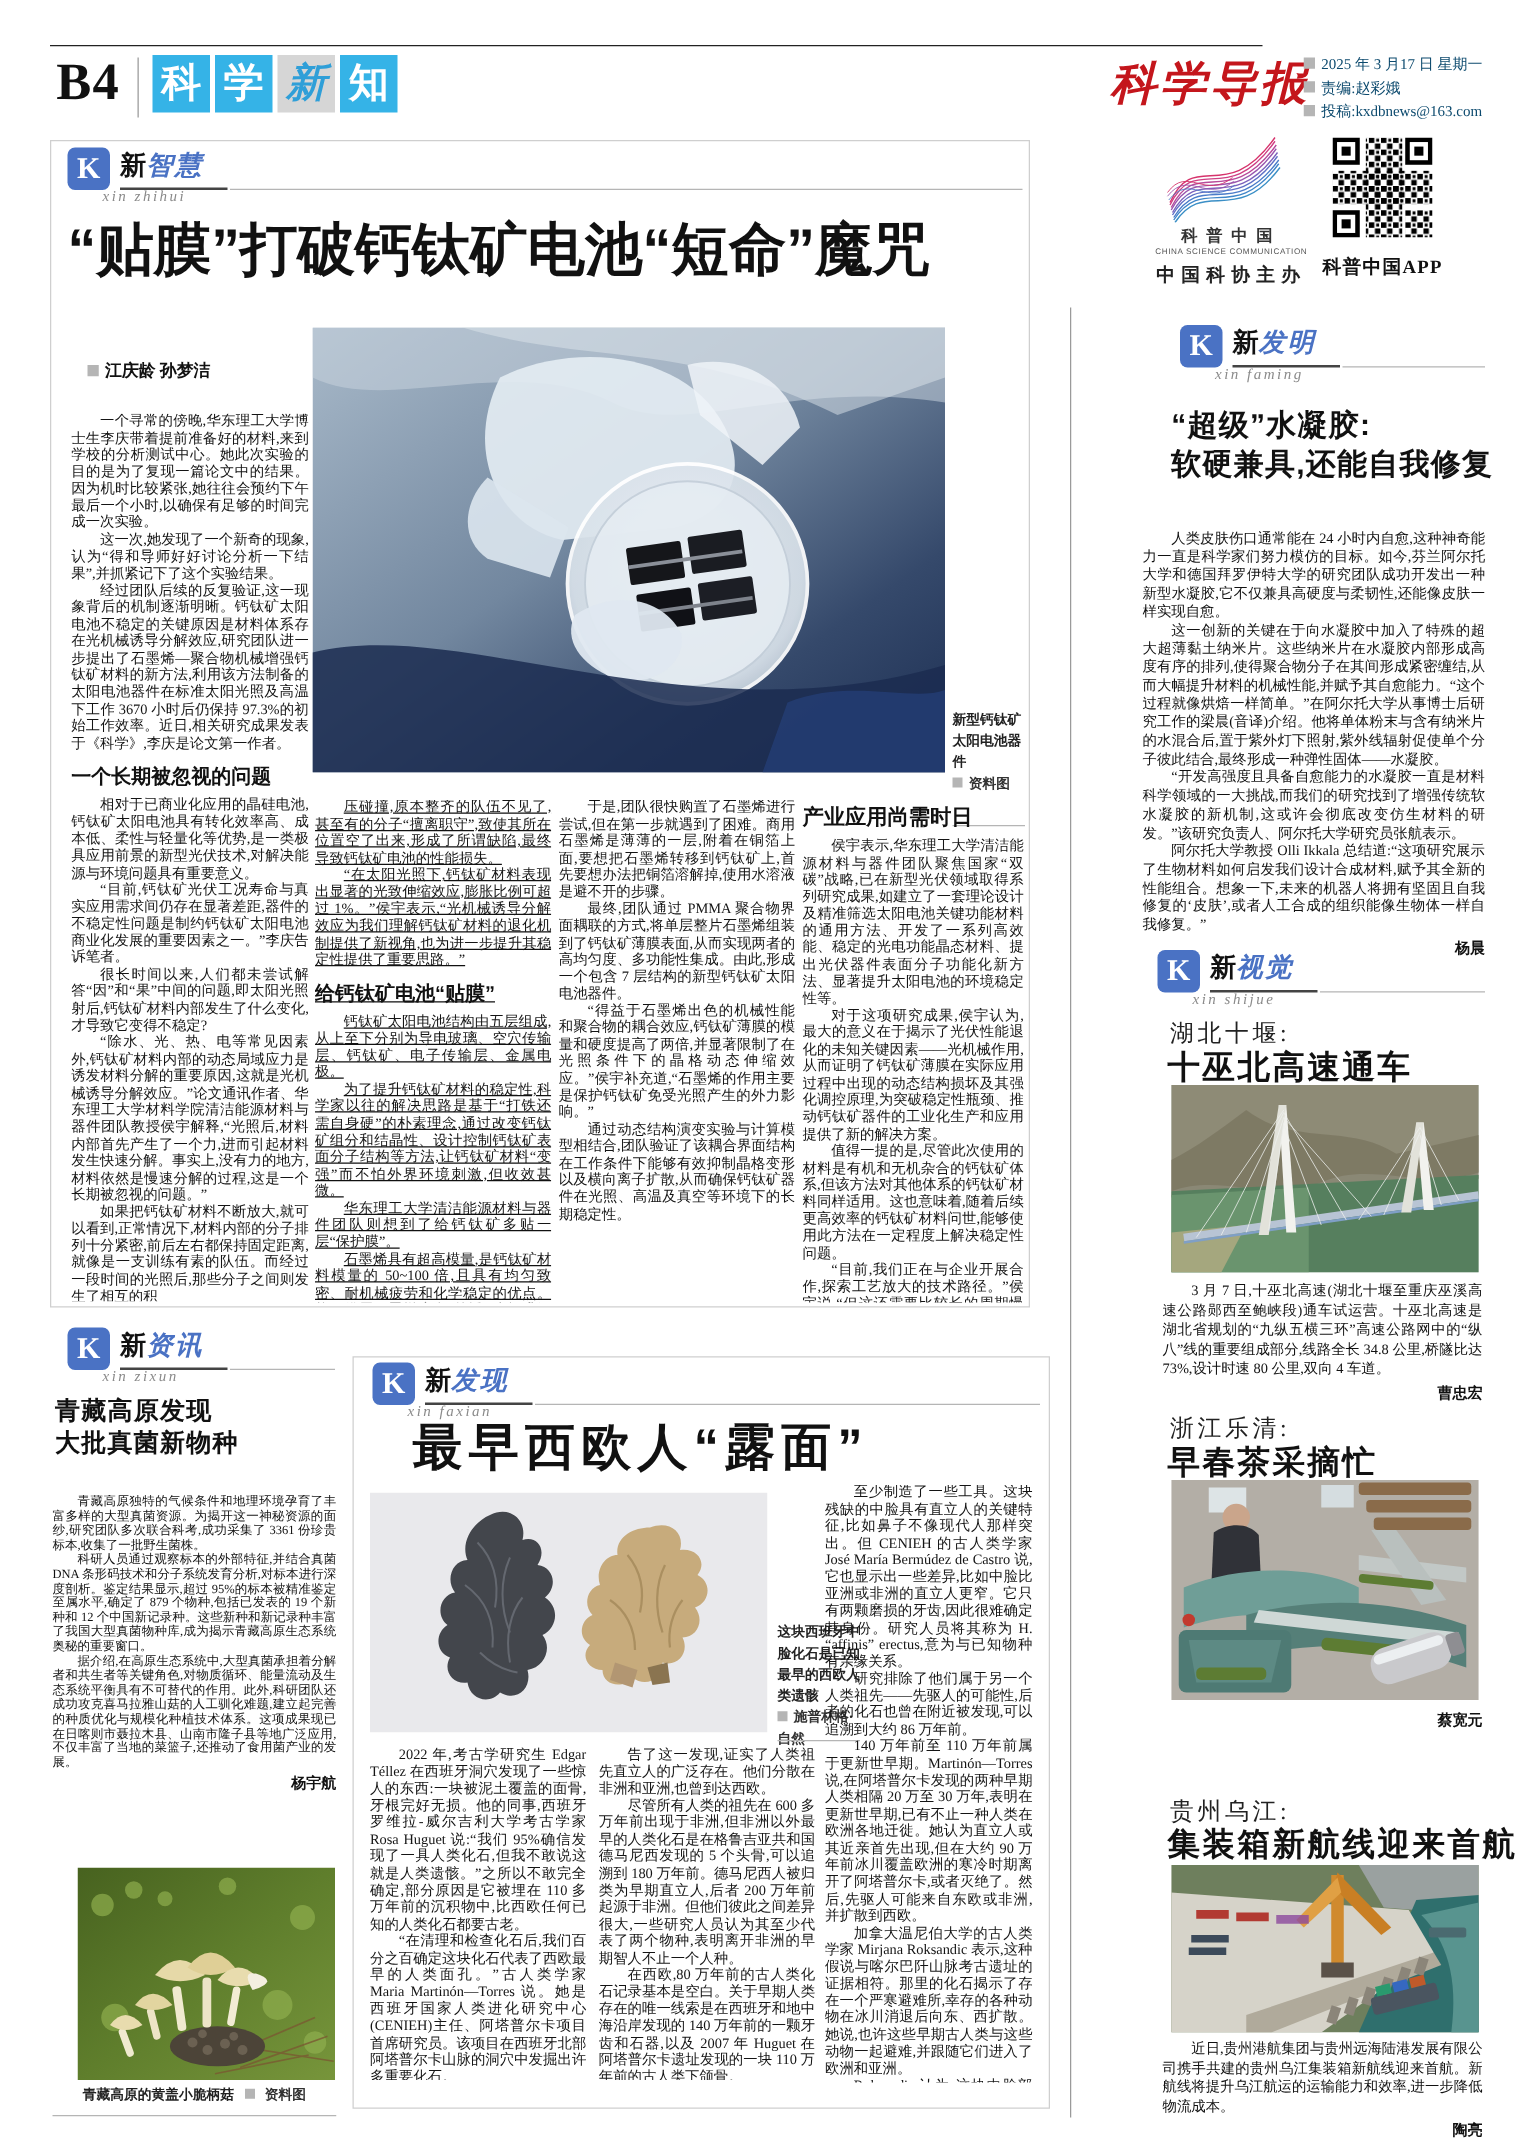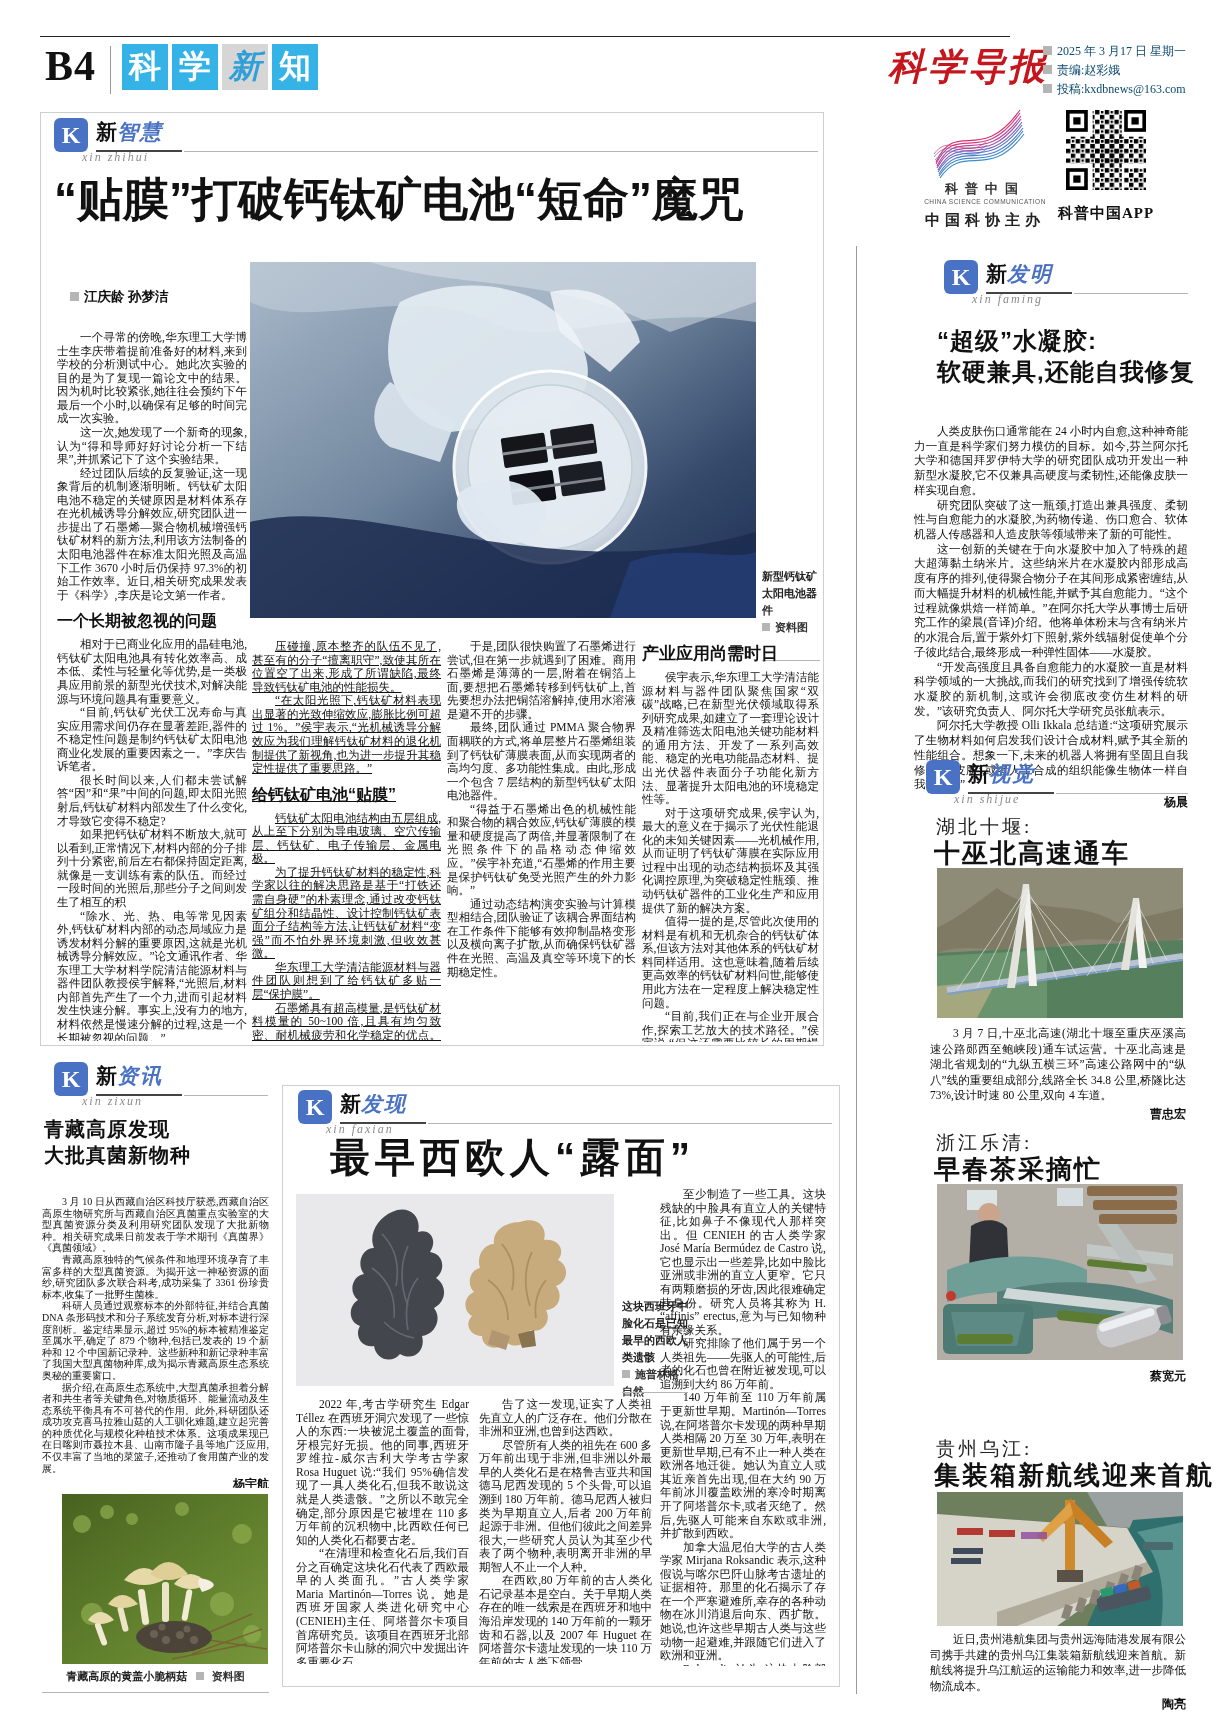--- a/index.html
+++ b/index.html
@@ -183,22 +183,22 @@
     <div>
         <p class="para">一个寻常的傍晚,华东理工大学博士生李庆带着提前准备好的材料,来到学校的分析测试中心。她此次实验的目的是为了复现一篇论文中的结果。因为机时比较紧张,她往往会预约下午最后一个小时,以确保有足够的时间完成一次实验。</p>
         <p class="para">这一次,她发现了一个新奇的现象,认为“得和导师好好讨论分析一下结果”,并抓紧记下了这个实验结果。</p>
         <p class="para">经过团队后续的反复验证,这一现象背后的机制逐渐明晰。钙钛矿太阳电池不稳定的关键原因是材料体系存在光机械诱导分解效应,研究团队进一步提出了石墨烯—聚合物机械增强钙钛矿材料的新方法,利用该方法制备的太阳电池器件在标准太阳光照及高温下工作 3670 小时后仍保持 97.3%的初始工作效率。近日,相关研究成果发表于《科学》,李庆是论文第一作者。</p>
       </div>
     <h3 class="subhead">一个长期被忽视的问题</h3>
     <div>
         <p class="para">相对于已商业化应用的晶硅电池,钙钛矿太阳电池具有转化效率高、成本低、柔性与轻量化等优势,是一类极具应用前景的新型光伏技术,对解决能源与环境问题具有重要意义。</p>
         <p class="para">“目前,钙钛矿光伏工况寿命与真实应用需求间仍存在显著差距,器件的不稳定性问题是制约钙钛矿太阳电池商业化发展的重要因素之一。”李庆告诉笔者。</p>
         <p class="para">很长时间以来,人们都未尝试解答“因”和“果”中间的问题,即太阳光照射后,钙钛矿材料内部发生了什么变化,才导致它变得不稳定?</p>
+        <p class="para">“除水、光、热、电等常见因素外,钙钛矿材料内部的动态局域应力是诱发材料分解的重要原因,这就是光机械诱导分解效应。”论文通讯作者、华东理工大学材料学院清洁能源材料与器件团队教授侯宇解释,“光照后,材料内部首先产生了一个力,进而引起材料发生快速分解。事实上,没有力的地方,材料依然是慢速分解的过程,这是一个长期被忽视的问题。”</p>
         <p class="para">如果把钙钛矿材料不断放大,就可以看到,正常情况下,材料内部的分子排列十分紧密,前后左右都保持固定距离,就像是一支训练有素的队伍。而经过一段时间的光照后,那些分子之间则发生了相互的积</p>
-        <p class="para">“除水、光、热、电等常见因素外,钙钛矿材料内部的动态局域应力是诱发材料分解的重要原因,这就是光机械诱导分解效应。”论文通讯作者、华东理工大学材料学院清洁能源材料与器件团队教授侯宇解释,“光照后,材料内部首先产生了一个力,进而引起材料发生快速分解。事实上,没有力的地方,材料依然是慢速分解的过程,这是一个长期被忽视的问题。”</p>
       </div>
   </div>
   <div class="abs col" style="left:252px;top:640px;width:189px;height:402px;text-decoration:underline;">
     <div>
         <p class="para">压碰撞,原本整齐的队伍不见了,甚至有的分子“擅离职守”,致使其所在位置空了出来,形成了所谓缺陷,最终导致钙钛矿电池的性能损失。</p>
         <p class="para">“在太阳光照下,钙钛矿材料表现出显著的光致伸缩效应,膨胀比例可超过 1%。”侯宇表示,“光机械诱导分解效应为我们理解钙钛矿材料的退化机制提供了新视角,也为进一步提升其稳定性提供了重要思路。”</p>
       </div>
     <h3 class="subhead">给钙钛矿电池“贴膜”</h3>
     <div>
         <p class="para">钙钛矿太阳电池结构由五层组成,从上至下分别为导电玻璃、空穴传输层、钙钛矿、电子传输层、金属电极。</p>
@@ -231,21 +231,20 @@
   </div>
   <div class="abs rule-dark" style="left:96px;top:1094px;width:86px;"></div>
   <div class="abs rule-light" style="left:184px;top:1095px;width:84px;"></div>
 
   <div class="abs hl-2line sans" style="left:44px;top:1116px;">
     <div>青藏高原发现</div>
     <div>大批真菌新物种</div>
   </div>
   <div class="abs col" style="left:42px;top:1196px;width:227px;height:292px;">
     <div>
-        <p class="zx-para">3 月 10 日从西藏自治区科技厅获悉,西藏自治区高原生物研究所与西藏自治区真菌重点实验室的大型真菌资源分类及利用研究团队发现了大批新物种。相关研究成果日前发表于学术期刊《真菌界》《真菌领域》。</p>
         <p class="zx-para">青藏高原独特的气候条件和地理环境孕育了丰富多样的大型真菌资源。为揭开这一神秘资源的面纱,研究团队多次联合科考,成功采集了 3361 份珍贵标本,收集了一批野生菌株。</p>
         <p class="zx-para">科研人员通过观察标本的外部特征,并结合真菌 DNA 条形码技术和分子系统发育分析,对标本进行深度剖析。鉴定结果显示,超过 95%的标本被精准鉴定至属水平,确定了 879 个物种,包括已发表的 19 个新种和 12 个中国新记录种。这些新种和新记录种丰富了我国大型真菌物种库,成为揭示青藏高原生态系统奥秘的重要窗口。</p>
         <p class="zx-para">据介绍,在高原生态系统中,大型真菌承担着分解者和共生者等关键角色,对物质循环、能量流动及生态系统平衡具有不可替代的作用。此外,科研团队还成功攻克喜马拉雅山菇的人工驯化难题,建立起完善的种质优化与规模化种植技术体系。这项成果现已在日喀则市聂拉木县、山南市隆子县等地广泛应用,不仅丰富了当地的菜篮子,还推动了食用菌产业的发展。</p>
       </div>
     <div class="author">杨宇航</div>
   </div>
 
   <svg class="abs" style="left:62px;top:1494px;" width="206" height="170" viewBox="0 0 206 170">
     <defs>
       <linearGradient id="moss" x1="0" y1="0" x2="1" y2="1">
@@ -374,21 +373,20 @@
   <div class="abs rule-dark" style="left:986px;top:292px;width:86px;"></div>
   <div class="abs rule-light" style="left:1074px;top:293px;width:114px;"></div>
 
   <div class="abs hl-side sans" style="left:937px;top:326px;">
     <div>“超级”水凝胶:</div>
     <div>软硬兼具,还能自我修复</div>
   </div>
   <div class="abs col" style="left:914px;top:424px;width:274px;height:404px;">
     <div>
         <p class="side-para">人类皮肤伤口通常能在 24 小时内自愈,这种神奇能力一直是科学家们努力模仿的目标。如今,芬兰阿尔托大学和德国拜罗伊特大学的研究团队成功开发出一种新型水凝胶,它不仅兼具高硬度与柔韧性,还能像皮肤一样实现自愈。</p>
-        <p class="side-para">研究团队突破了这一瓶颈,打造出兼具强度、柔韧性与自愈能力的水凝胶,为药物传递、伤口愈合、软体机器人传感器和人造皮肤等领域带来了新的可能性。</p>
         <p class="side-para">这一创新的关键在于向水凝胶中加入了特殊的超大超薄黏土纳米片。这些纳米片在水凝胶内部形成高度有序的排列,使得聚合物分子在其间形成紧密缠结,从而大幅提升材料的机械性能,并赋予其自愈能力。“这个过程就像烘焙一样简单。”在阿尔托大学从事博士后研究工作的梁晨(音译)介绍。他将单体粉末与含有纳米片的水混合后,置于紫外灯下照射,紫外线辐射促使单个分子彼此结合,最终形成一种弹性固体——水凝胶。</p>
         <p class="side-para">“开发高强度且具备自愈能力的水凝胶一直是材料科学领域的一大挑战,而我们的研究找到了增强传统软水凝胶的新机制,这或许会彻底改变仿生材料的研发。”该研究负责人、阿尔托大学研究员张航表示。</p>
         <p class="side-para">阿尔托大学教授 Olli Ikkala 总结道:“这项研究展示了生物材料如何启发我们设计合成材料,赋予其全新的性能组合。想象一下,未来的机器人将拥有坚固且自我修复的‘皮肤’,或者人工合成的组织能像生物体一样自我修复。”</p>
       </div>
     <div class="author">杨晨</div>
   </div>
 
   <div class="abs" style="left:926px;top:760px;">
     <span class="kbox">K</span><span class="sl-text"><b>新</b><span class="sl-word">视觉</span></span>
     <div class="sl-pinyin">xin shijue</div>

